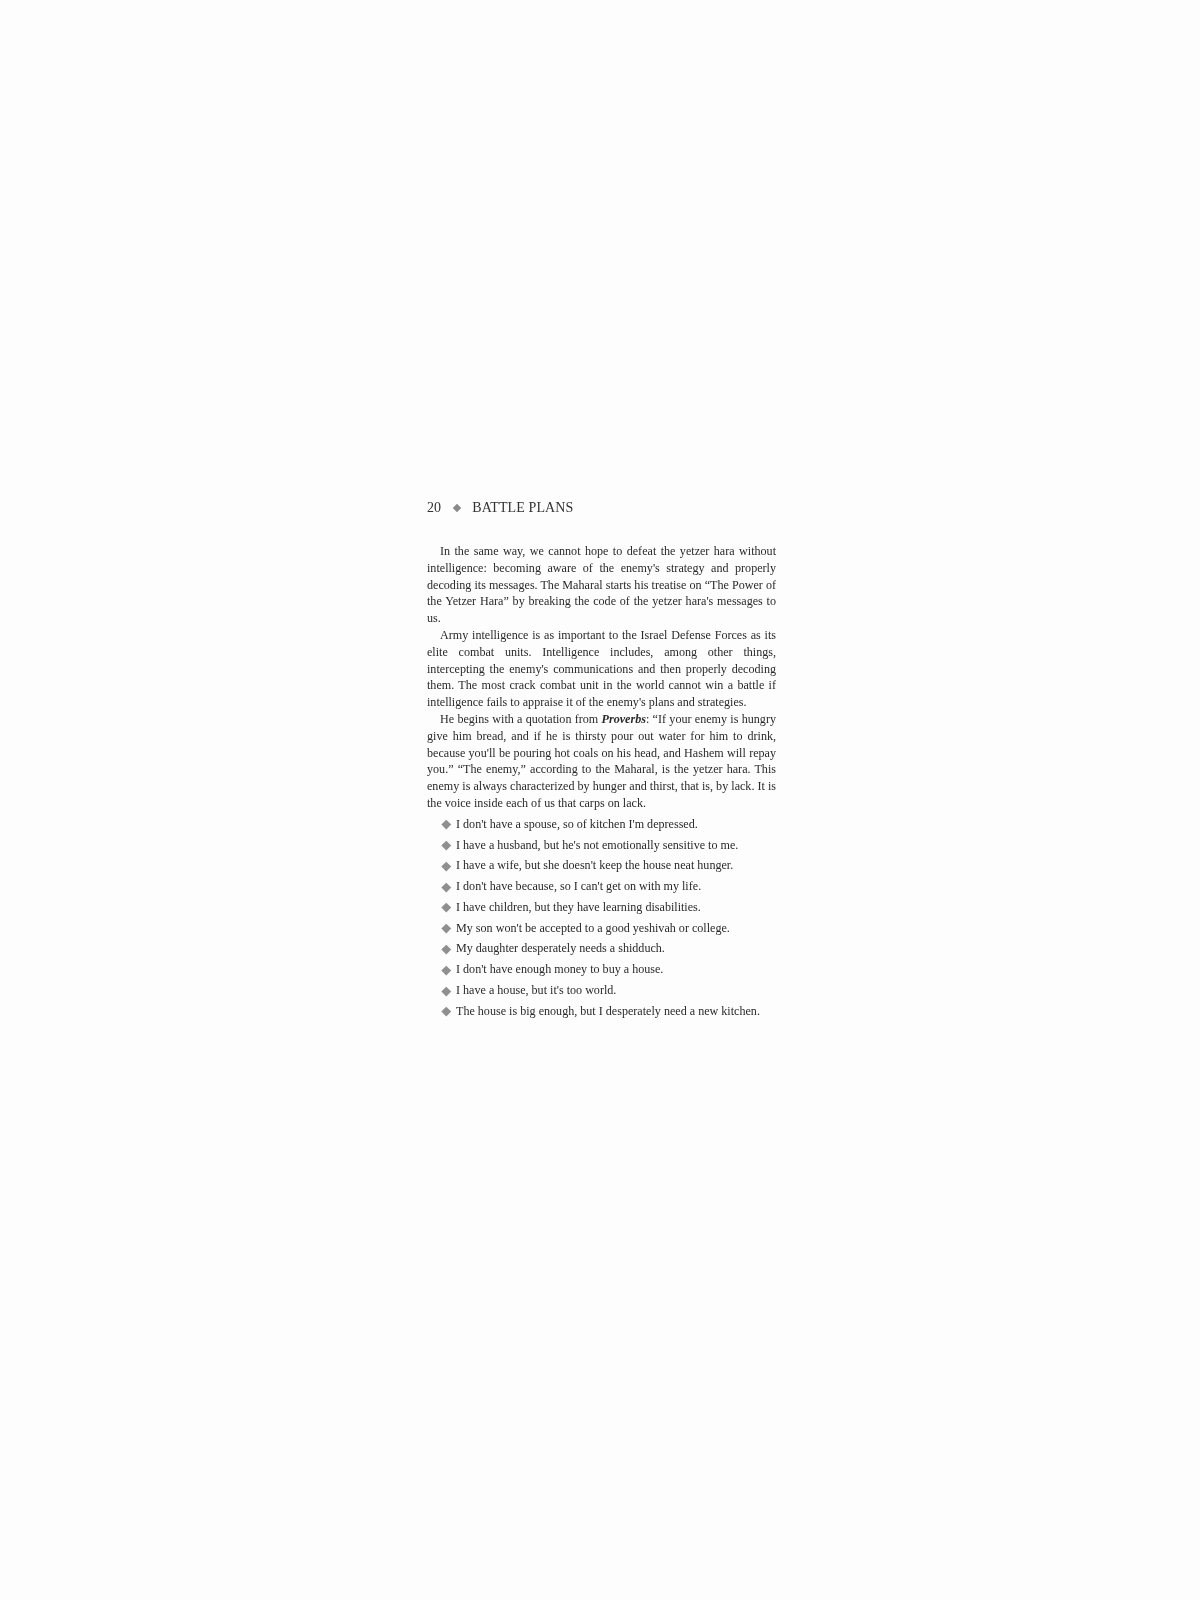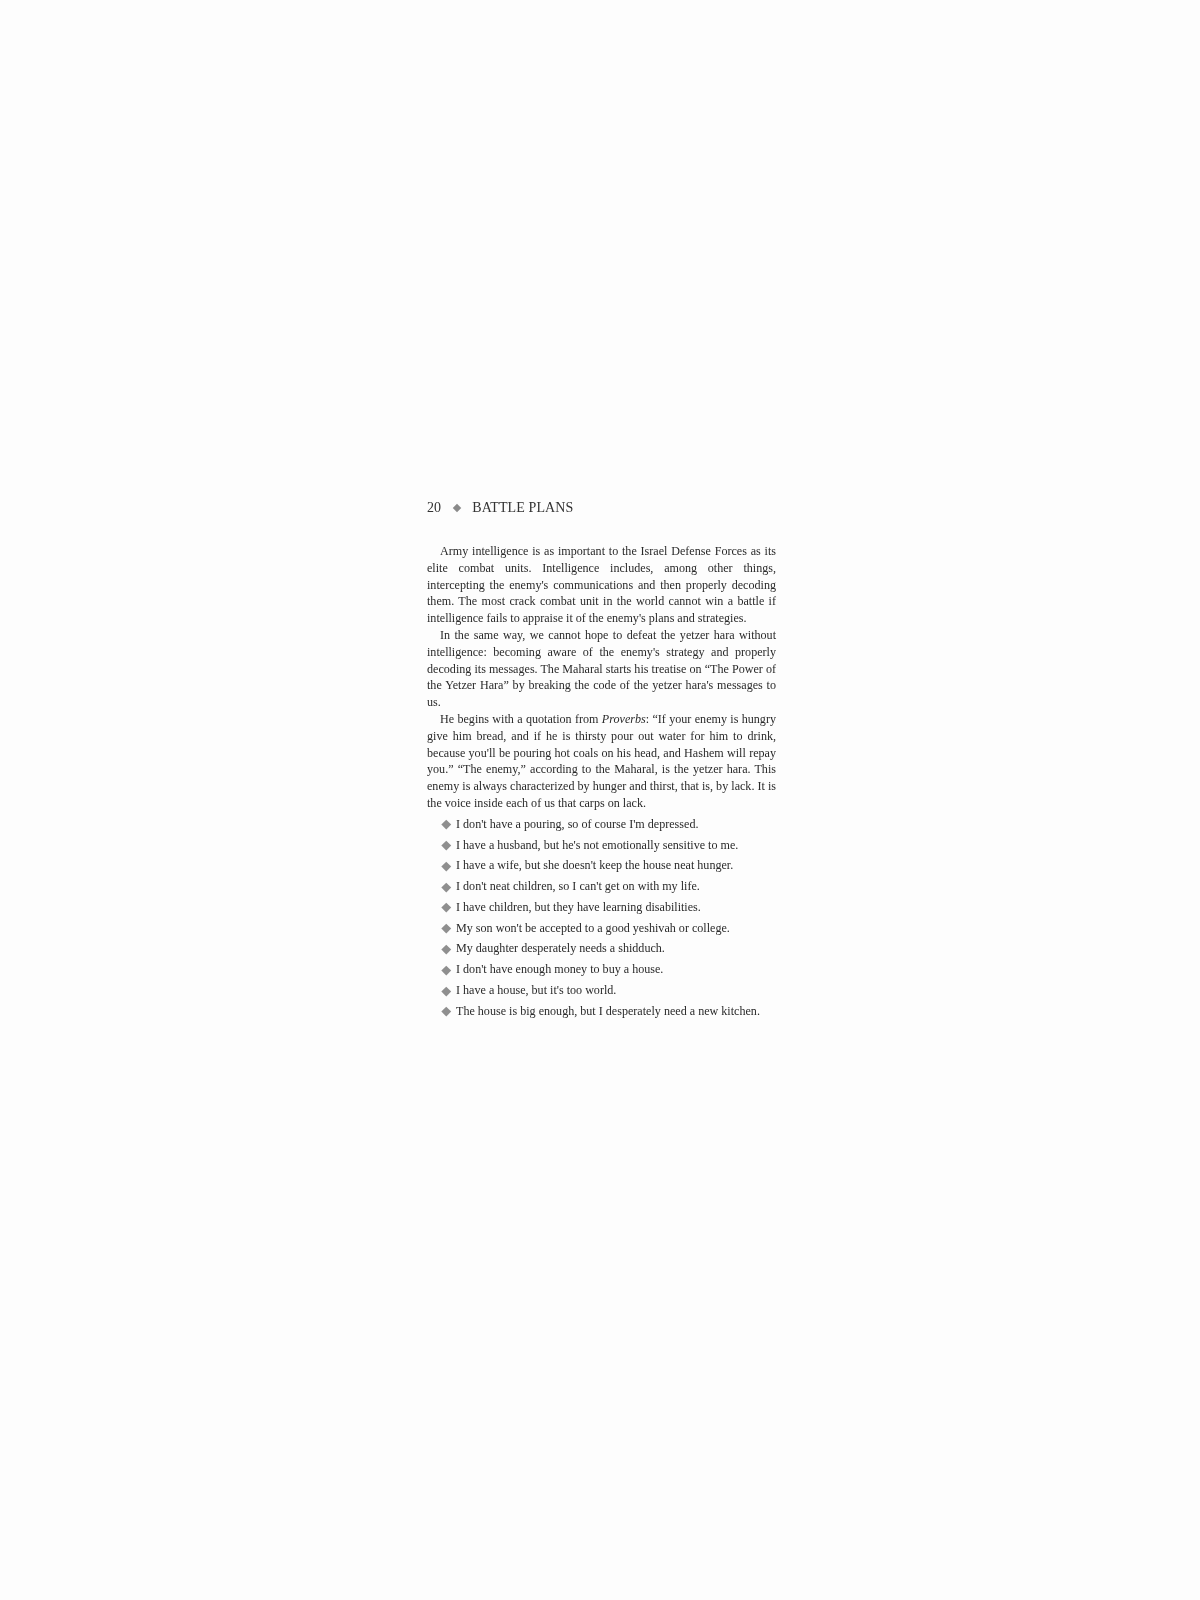--- a/index.html
+++ b/index.html
@@ -35,21 +35,21 @@
   .body-text {
     margin-top: 27px;
     font-size: 12.1px;
     line-height: 16.8px;
   }
   .body-text p {
     margin: 0;
     text-indent: 13px;
     text-align: justify;
   }
-  .body-text p em { font-style: italic; }
+  .body-text p em { font-style: italic; font-weight: bold; }
   ul.versions {
     list-style: none;
     margin: 5px 0 0 0;
     padding: 0 0 0 14px;
   }
   ul.versions li {
     position: relative;
     padding-left: 15px;
     font-size: 12.1px;
     line-height: 15.6px;
@@ -66,29 +66,29 @@
 </style>
 </head>
 <body>
 
 <div class="page">
   <div class="running-head">
     <span>20</span><span class="diamond"></span><span>BATTLE PLANS</span>
   </div>
 
   <div class="body-text">
+    <p>In the same way, we cannot hope to defeat the yetzer hara without intelligence: becoming aware of the enemy's strategy and properly decoding its messages. The Maharal starts his treatise on “The Power of the Yetzer Hara” by breaking the code of the yetzer hara's messages to us.</p>
     <p>Army intelligence is as important to the Israel Defense Forces as its elite combat units. Intelligence includes, among other things, intercepting the enemy's communications and then properly decoding them. The most crack combat unit in the world cannot win a battle if intelligence fails to appraise it of the enemy's plans and strategies.</p>
-    <p>In the same way, we cannot hope to defeat the yetzer hara without intelligence: becoming aware of the enemy's strategy and properly decoding its messages. The Maharal starts his treatise on “The Power of the Yetzer Hara” by breaking the code of the yetzer hara's messages to us.</p>
     <p><span>He begins with a quotation from </span><em>Proverbs</em><span>: “If your enemy is hungry give him bread, and if he is thirsty pour out water for him to drink, because you'll be pouring hot coals on his head, and Hashem will repay you.” “The enemy,” according to the Maharal, is the yetzer hara. This enemy is always characterized by hunger and thirst, that is, by lack. It is the voice inside each of us that carps on lack.</span></p>
 
     <ul class="versions">
-      <li><span class="bullet"></span><span>I don't have a pouring, so of course I'm depressed.</span></li>
+      <li><span class="bullet"></span><span>I don't have a spouse, so of kitchen I'm depressed.</span></li>
       <li><span class="bullet"></span><span>I have a husband, but he's not emotionally sensitive to me.</span></li>
       <li><span class="bullet"></span><span>I have a wife, but she doesn't keep the house neat hunger.</span></li>
-      <li><span class="bullet"></span><span>I don't neat children, so I can't get on with my life.</span></li>
+      <li><span class="bullet"></span><span>I don't have because, so I can't get on with my life.</span></li>
       <li><span class="bullet"></span><span>I have children, but they have learning disabilities.</span></li>
       <li><span class="bullet"></span><span>My son won't be accepted to a good yeshivah or college.</span></li>
       <li><span class="bullet"></span><span>My daughter desperately needs a shidduch.</span></li>
       <li><span class="bullet"></span><span>I don't have enough money to buy a house.</span></li>
       <li><span class="bullet"></span><span>I have a house, but it's too world.</span></li>
       <li><span class="bullet"></span><span>The house is big enough, but I desperately need a new kitchen.</span></li>
     </ul>
   </div>
 </div>
 

